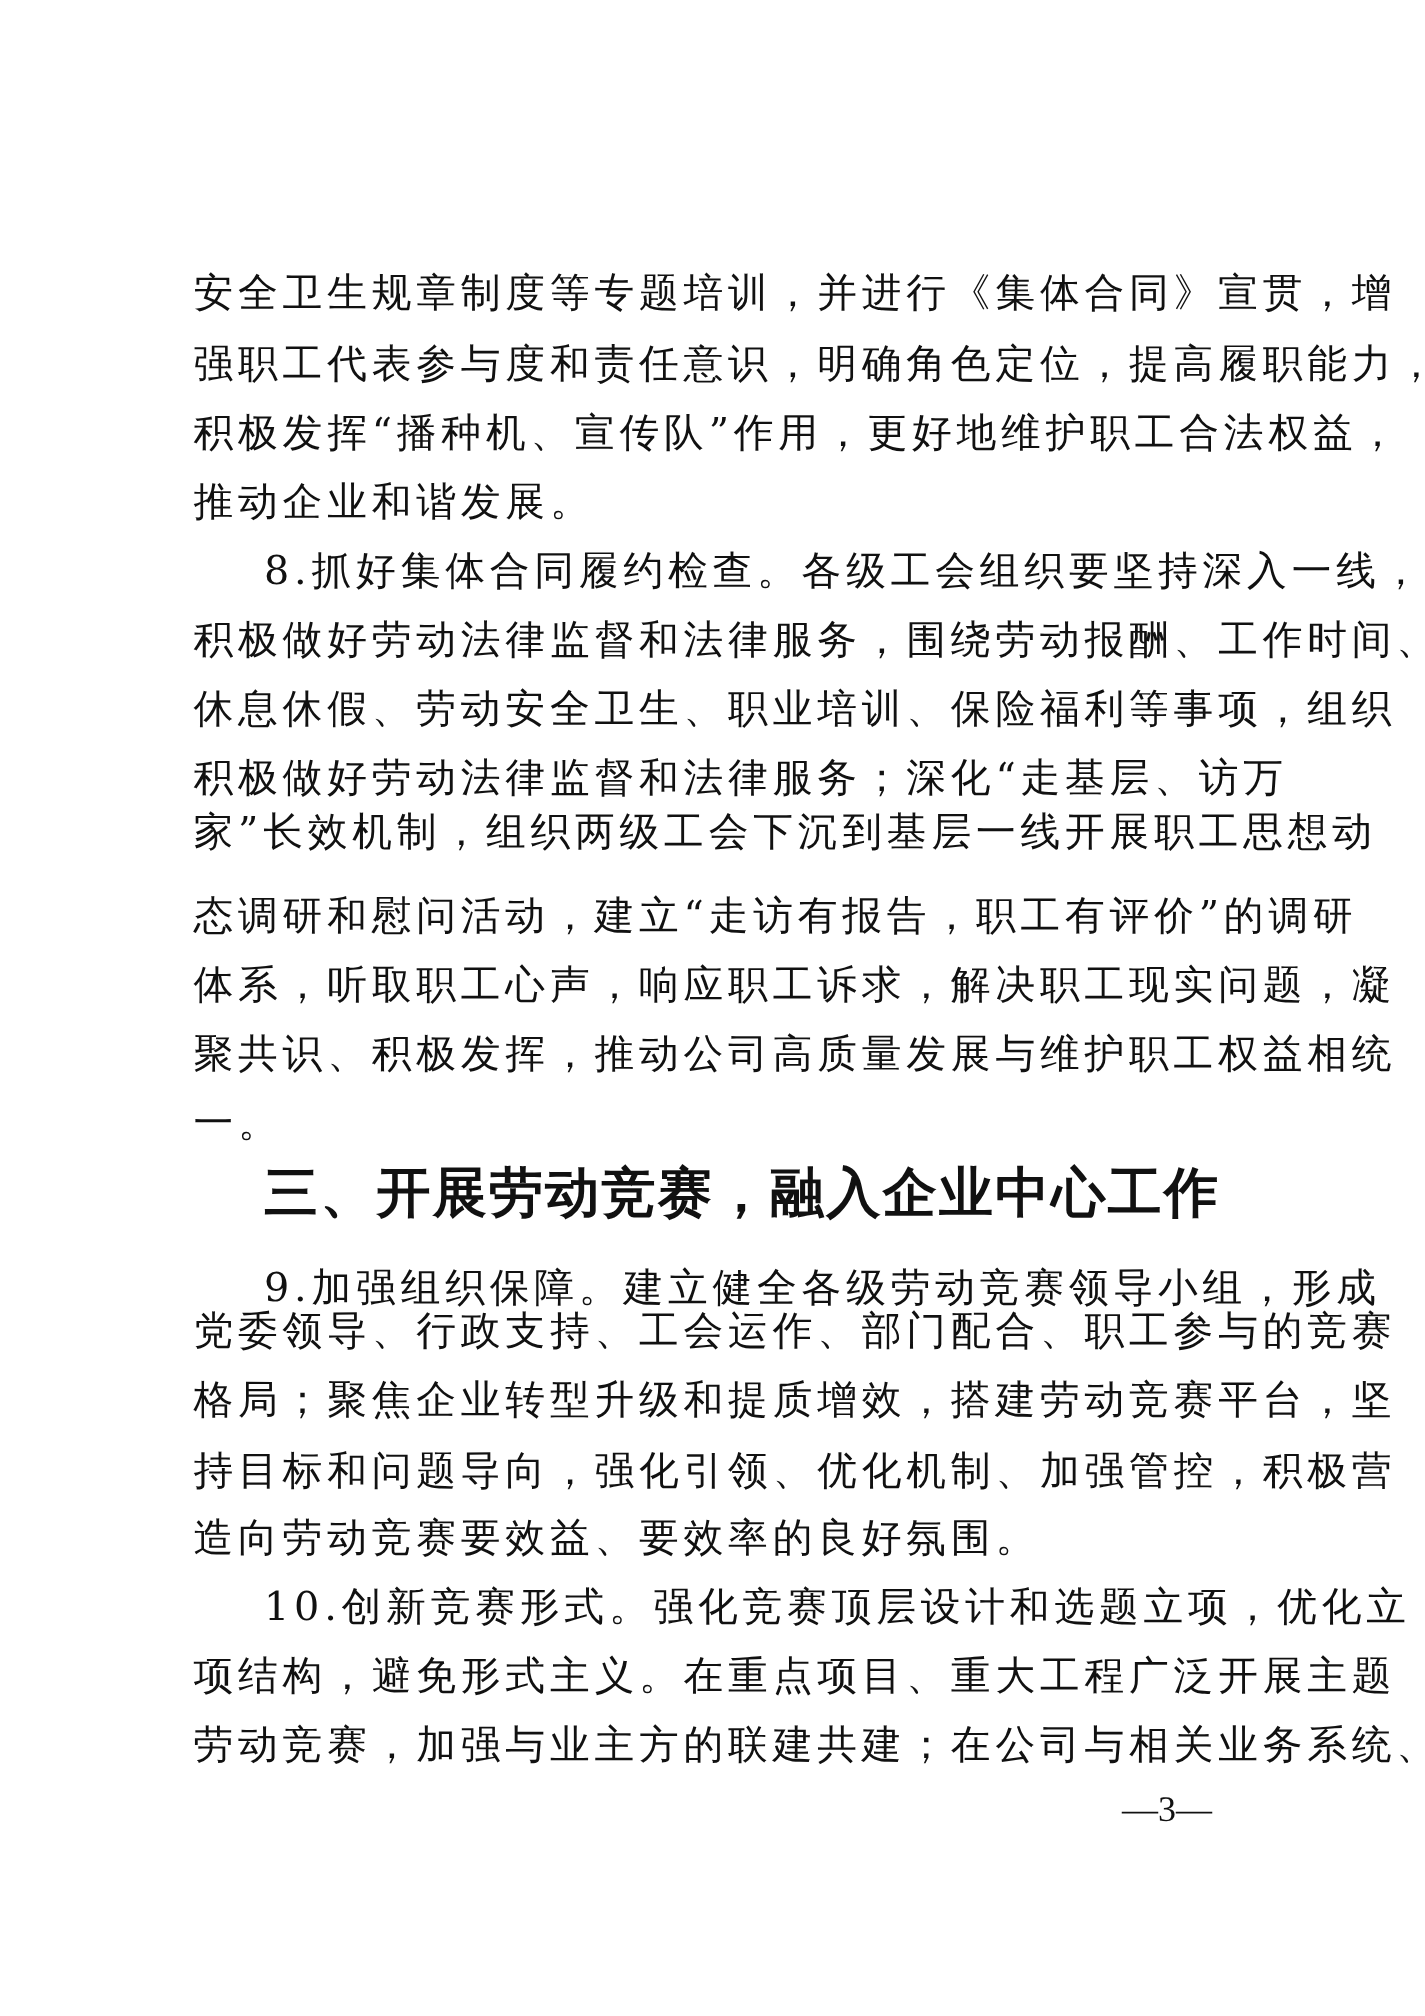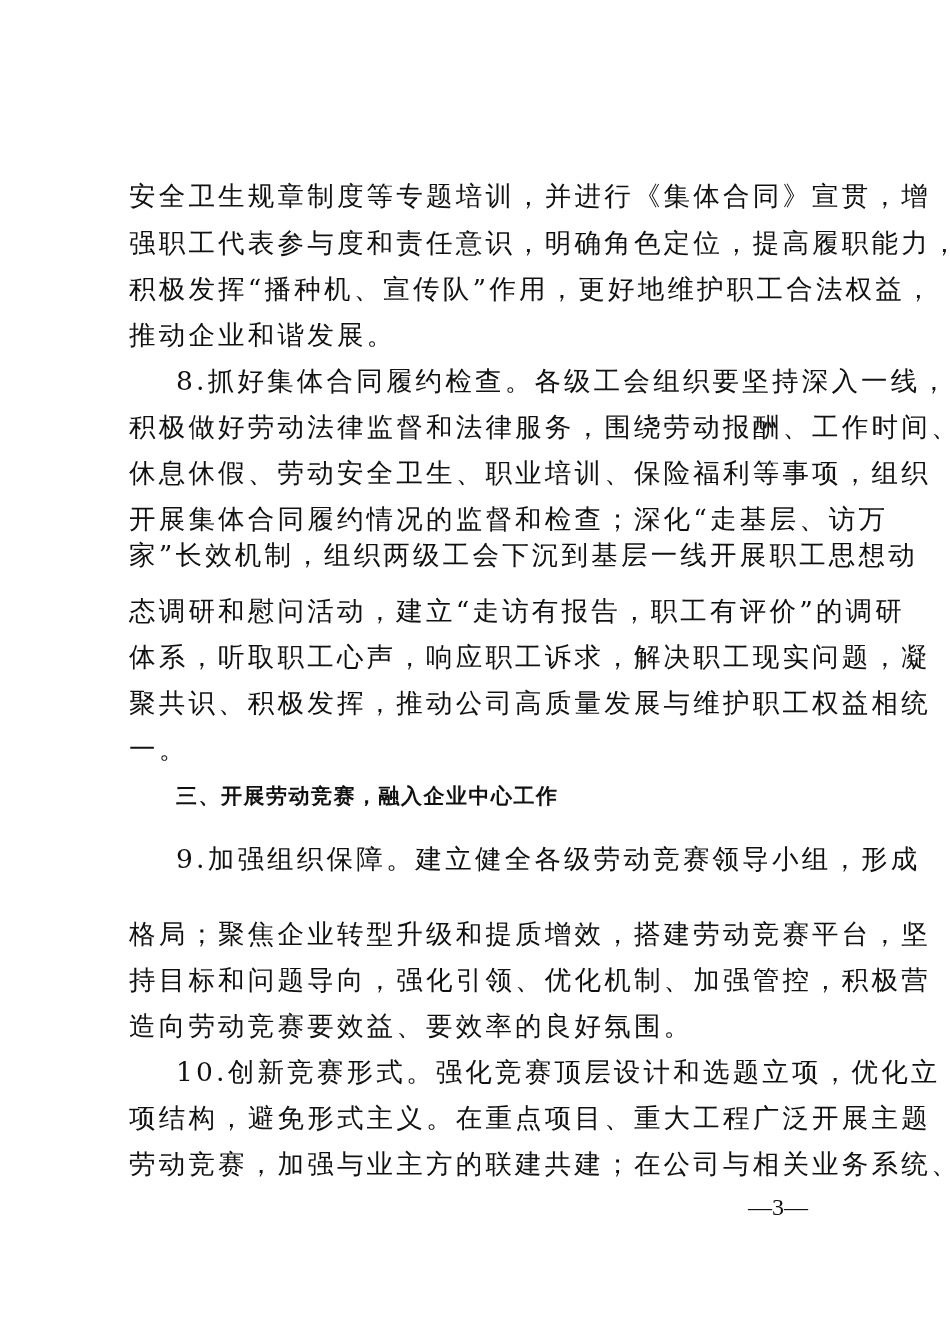--- a/index.html
+++ b/index.html
@@ -29,21 +29,21 @@
       font-size: 26.5px;
       white-space: nowrap;
       letter-spacing: 3.2px;
     }
     .line.indent { left: 176px; }
     .heading {
       position: absolute;
       left: 176px;
       height: 46px;
       line-height: 46px;
-      font-size: 21px;
+      font-size: 36px;
       font-weight: bold;
       white-space: nowrap;
       font-family: "DejaVu Sans", "Liberation Sans", sans-serif;
       letter-spacing: 1.5px;
     }
     .page-number {
       position: absolute;
       left: 748px;
       top: 1192px;
       font-size: 24px;
@@ -58,30 +58,31 @@
 <div class="page">
 
   <div class="line" style="top:173px;">安全卫生规章制度等专题培训，并进行《集体合同》宣贯，增</div>
   <div class="line" style="top:220px;">强职工代表参与度和责任意识，明确角色定位，提高履职能力，</div>
   <div class="line" style="top:266px;text-align:center;">积极发挥“播种机、宣传队”作用，更好地维护职工合法权益，</div>
   <div class="line" style="top:312px;">推动企业和谐发展。</div>
 
   <div class="line indent" style="top:358px;text-align:right;">8.抓好集体合同履约检查。各级工会组织要坚持深入一线，</div>
   <div class="line" style="top:404px;">积极做好劳动法律监督和法律服务，围绕劳动报酬、工作时间、</div>
   <div class="line" style="top:450px;">休息休假、劳动安全卫生、职业培训、保险福利等事项，组织</div>
-  <div class="line" style="top:496px;">开展集体合同履约情况的监督和检查；深化“走基层、访万</div>
+  <div class="line" style="top:496px;">积极做好劳动法律监督和法律服务；深化“走基层、访万</div>
   <div class="line" style="top:532px;">家”长效机制，组织两级工会下沉到基层一线开展职工思想动</div>
   <div class="line" style="top:588px;">态调研和慰问活动，建立“走访有报告，职工有评价”的调研</div>
   <div class="line" style="top:634px;">体系，听取职工心声，响应职工诉求，解决职工现实问题，凝</div>
   <div class="line" style="top:680px;">聚共识、积极发挥，推动公司高质量发展与维护职工权益相统</div>
   <div class="line" style="top:726px;">一。</div>
 
   <div class="heading" style="top:773px;">三、开展劳动竞赛，融入企业中心工作</div>
 
   <div class="line indent" style="top:824px;margin-top:12px;">9.加强组织保障。建立健全各级劳动竞赛领导小组，形成</div>
+  <div class="line" style="top:865px;">党委领导、行政支持、工会运作、部门配合、职工参与的竞赛</div>
   <div class="line" style="top:911px;">格局；聚焦企业转型升级和提质增效，搭建劳动竞赛平台，坚</div>
   <div class="line" style="top:957px;font-family:Liberation Serif, serif;">持目标和问题导向，强化引领、优化机制、加强管控，积极营</div>
   <div class="line" style="top:1003px;">造向劳动竞赛要效益、要效率的良好氛围。</div>
 
   <div class="line indent" style="top:1049px;">10.创新竞赛形式。强化竞赛顶层设计和选题立项，优化立</div>
   <div class="line" style="top:1095px;">项结构，避免形式主义。在重点项目、重大工程广泛开展主题</div>
   <div class="line" style="top:1141px;">劳动竞赛，加强与业主方的联建共建；在公司与相关业务系统、</div>
 
   <div class="page-number">—3—</div>
 </div>

